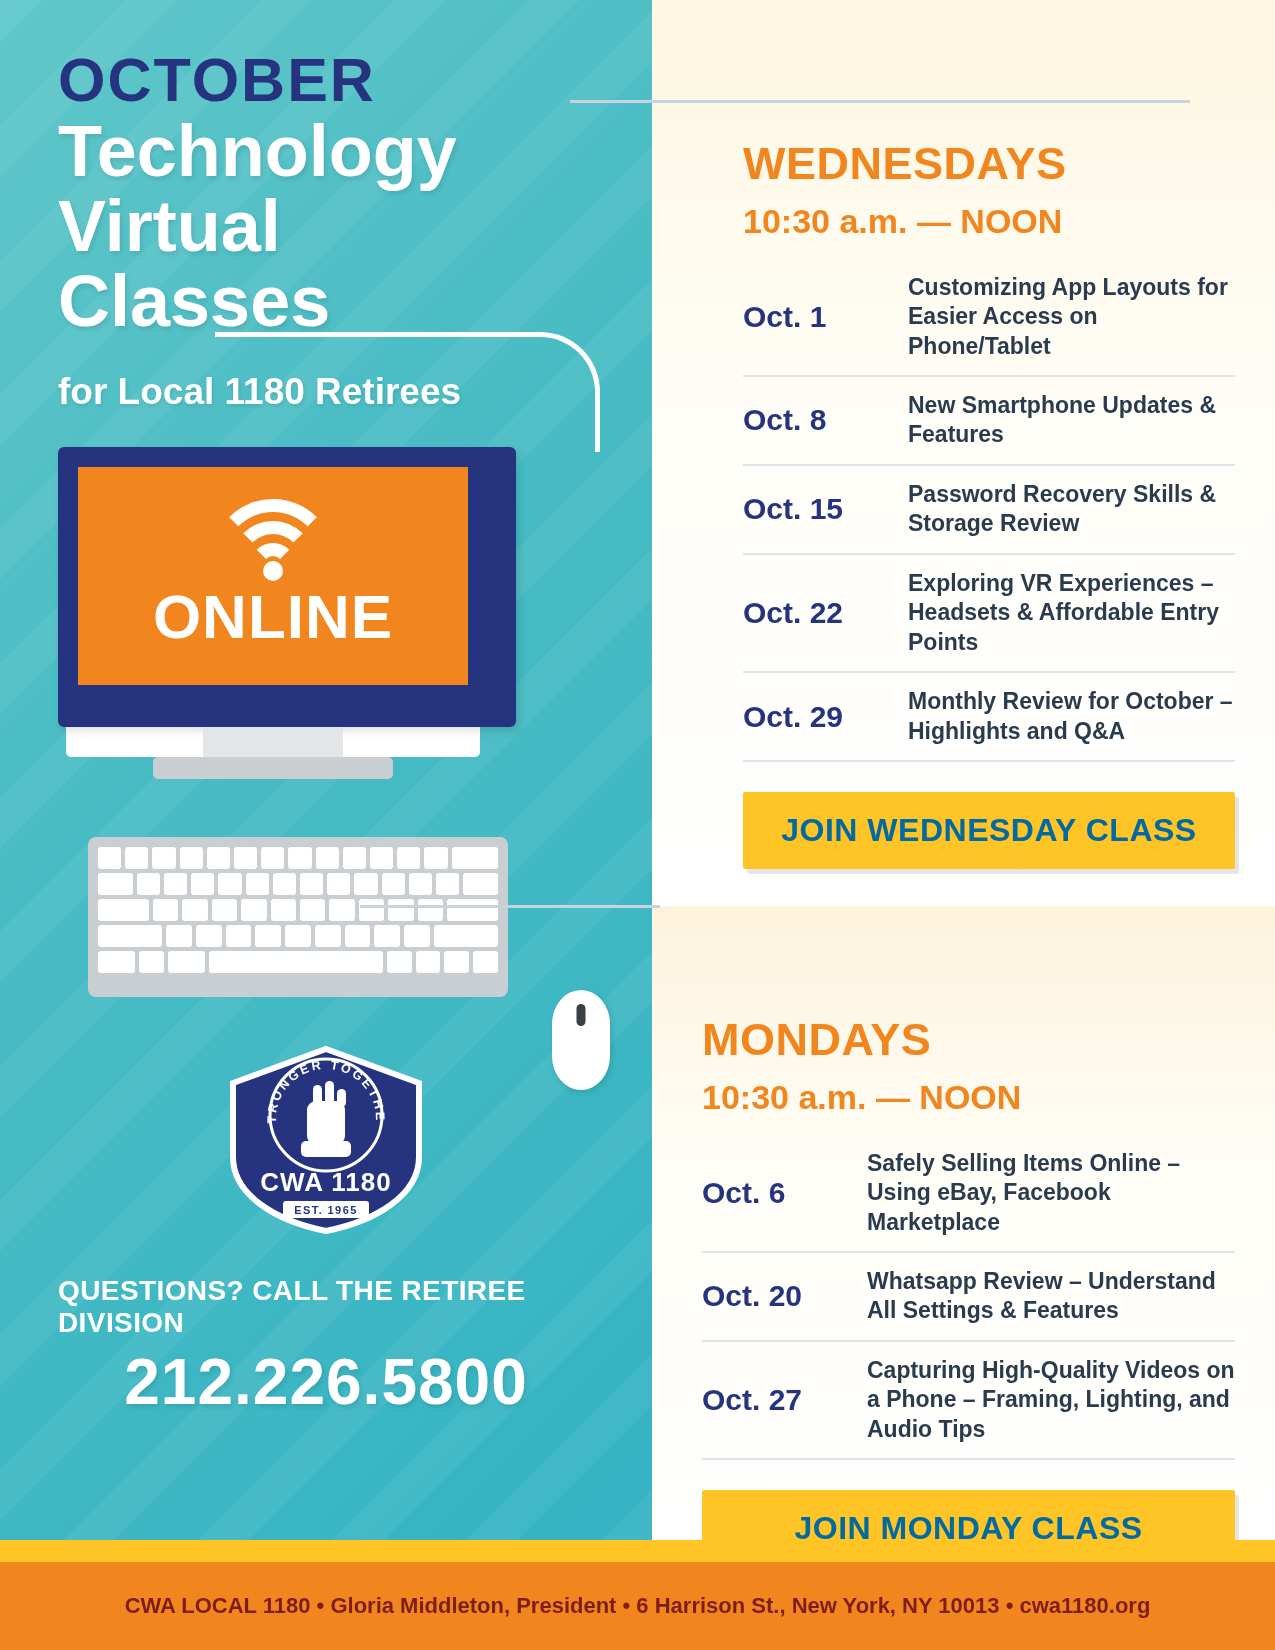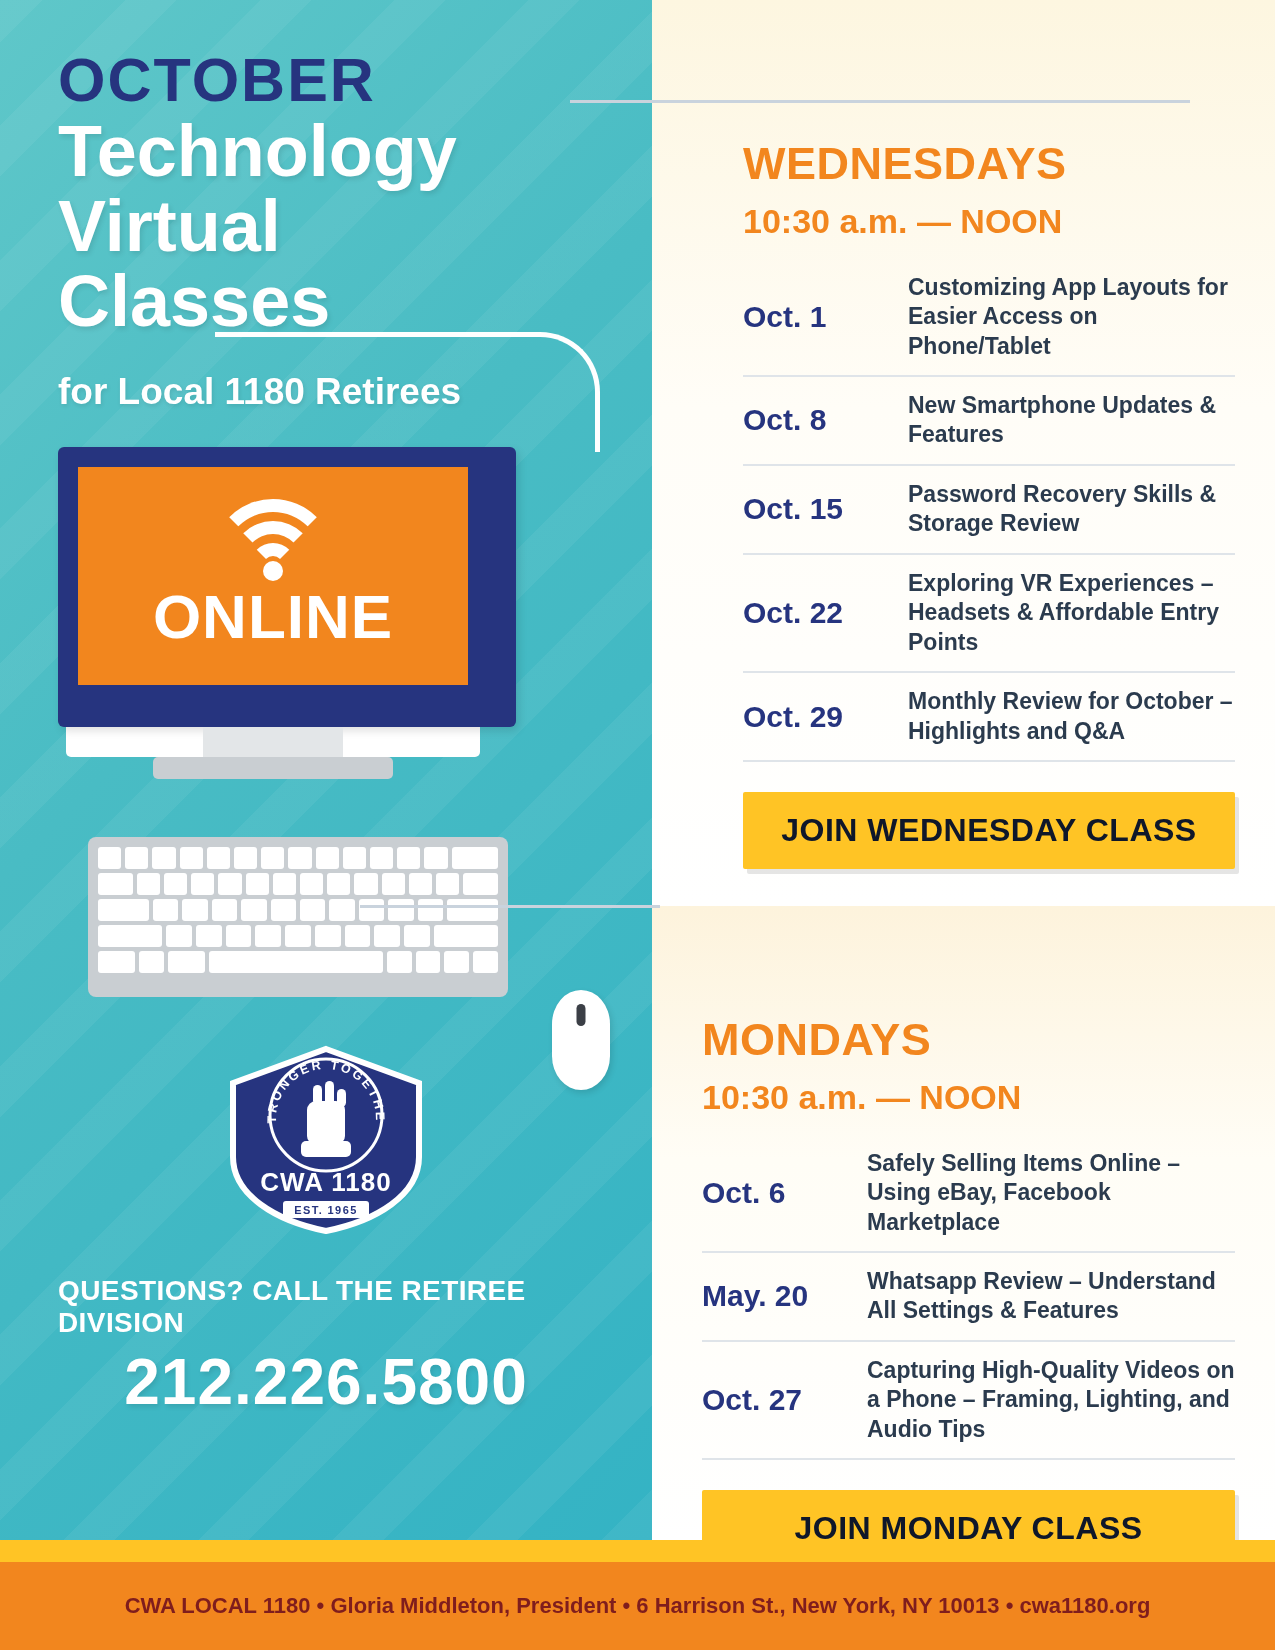--- a/index.html
+++ b/index.html
@@ -211,21 +211,21 @@
   td.topic {
     font-size: 23px; font-weight: bold; color: #2b3b4e; line-height: 1.28;
     padding-right: 8px;
   }
 
   .join-btn {
     display: block;
     margin: 30px 0 0 0;
     width: 100%;
     background: #ffc425;
-    color: #0f172a;
+    color: #0369a1;
     font-size: 32px; font-weight: bold; letter-spacing: .5px;
     text-align: center;
     padding: 20px 0;
     border: none;
     border-radius: 2px;
     box-shadow: 4px 5px 0 rgba(0,0,0,0.10);
     cursor: pointer;
     font-family: "Liberation Sans", sans-serif;
   }
 
@@ -426,21 +426,21 @@
       <div class="day-title">MONDAYS</div>
       <div class="day-time">10:30 a.m. — NOON</div>
 
       <table class="schedule">
         <tbody>
             <tr>
           <td class="date">Oct. 6</td>
           <td class="topic">Safely Selling Items Online – Using eBay, Facebook Marketplace</td>
         </tr>
         <tr>
-          <td class="date">May. 20</td>
+          <td class="date">Oct. 20</td>
           <td class="topic">Whatsapp Review – Understand All Settings &amp; Features</td>
         </tr>
         <tr>
           <td class="date">Oct. 27</td>
           <td class="topic">Capturing High-Quality Videos on a Phone – Framing, Lighting, and Audio Tips</td>
         </tr>
       </tbody>
         </table>
 
       <button class="join-btn">JOIN MONDAY CLASS</button>

